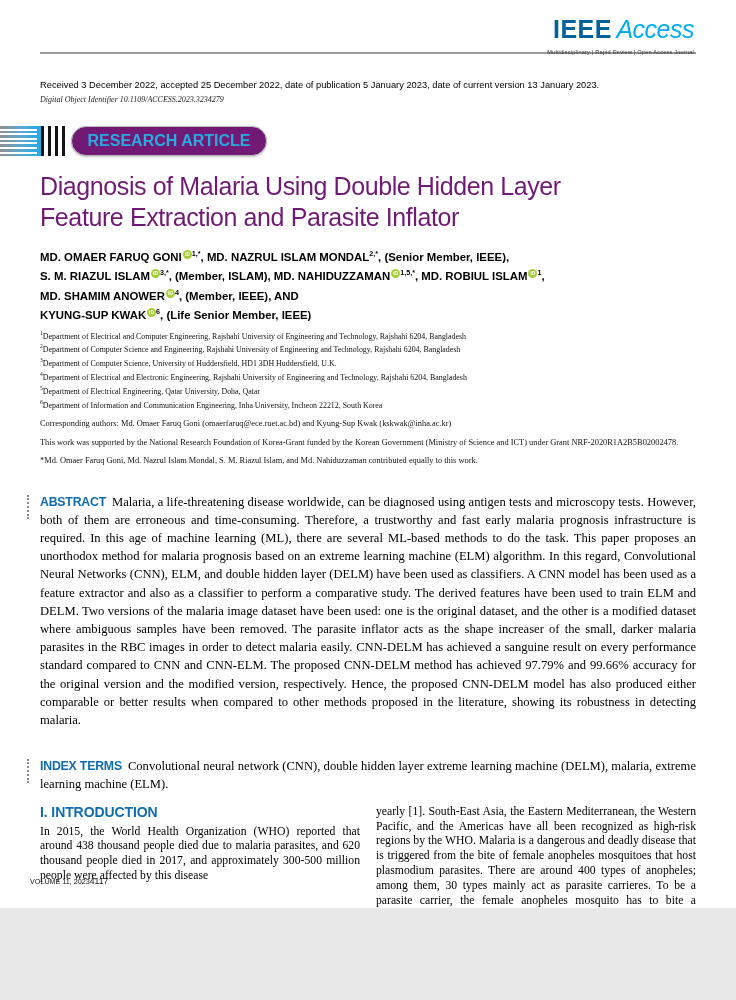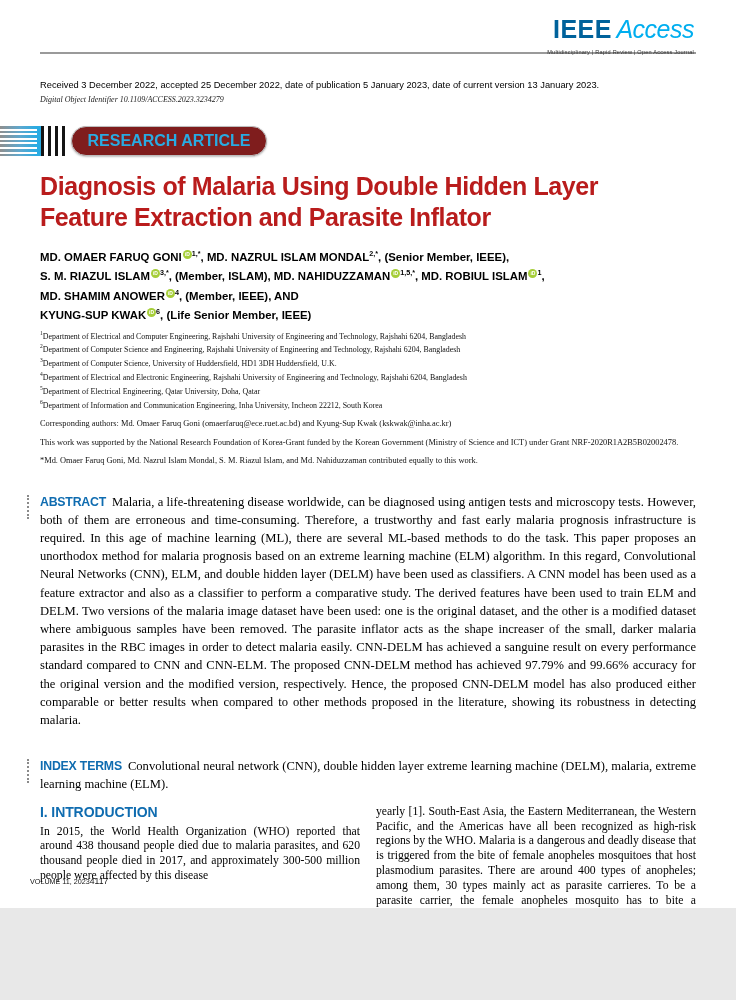--- a/index.html
+++ b/index.html
@@ -29,28 +29,28 @@
   
   .banner { margin-top:22px; margin-left:-40px; height:30px; display:flex; align-items:stretch; }
   .banner-stripes { width:37px;
     background:
       repeating-linear-gradient(180deg, rgba(255,255,255,0) 0 2.6px, #fff 2.6px 4.6px),
       linear-gradient(90deg, #8f8f8f 0%, #5da8cf 55%, #29ABE2 100%);
   }
   .banner-solid { width:4px; background:#29ABE2; }
   .banner-bars { width:28px; background: repeating-linear-gradient(90deg, #141414 0 3px, #ffffff 3px 7px); }
   .banner-pill { width:196px; margin-left:2px; border:1px solid #bdbdbd; border-radius:15px;
-    background:#7f1d1d; box-shadow:0 1px 2px rgba(0,0,0,0.25);
+    background:#701a75; box-shadow:0 1px 2px rgba(0,0,0,0.25);
     display:flex; align-items:center; justify-content:center; }
   .banner-pill span { font-family:"Liberation Sans", sans-serif; font-weight:bold; font-size:16px;
     color:#29ABE2; letter-spacing:0px; }
 
   
-  .title { margin-top:15px; font-family:"Liberation Sans", sans-serif; font-weight:bold;
-    font-size:25px; line-height:31px; color:#b91c1c; letter-spacing:-0.4px; }
+  .title { margin-top:15px; font-family:"Liberation Sans", sans-serif; font-weight:normal;
+    font-size:25px; line-height:31px; color:#701a75; letter-spacing:-0.4px; }
 
   
   .authors { margin-top:13px; font-family:"Liberation Sans", sans-serif; font-weight:bold;
     font-size:11.4px; line-height:15.6px; color:#000; }
   .authors sup { font-size:7.2px; font-weight:bold; }
   .orcid { display:inline-block; width:9px; height:9px; border-radius:50%; background:#A6CE39;
     color:#fff; font-family:"Liberation Sans", sans-serif; font-size:5px; font-weight:bold;
     text-align:center; line-height:9px; vertical-align:super; margin-left:1px; }
 
   

